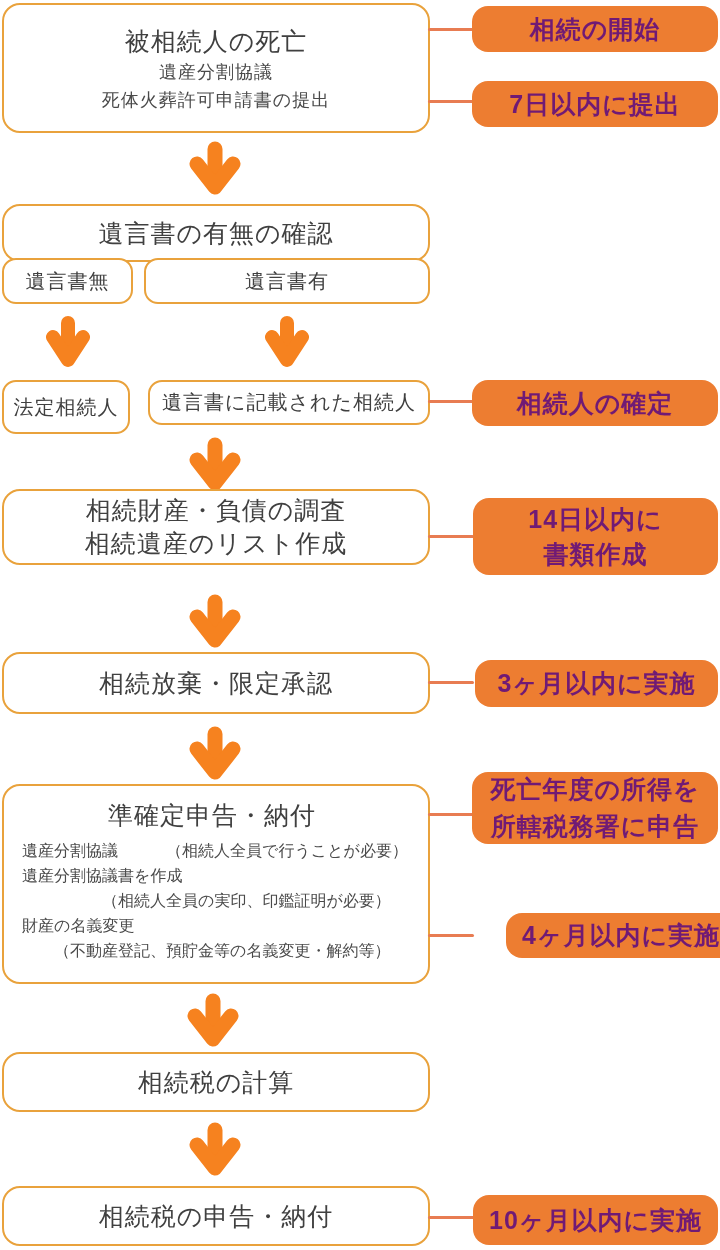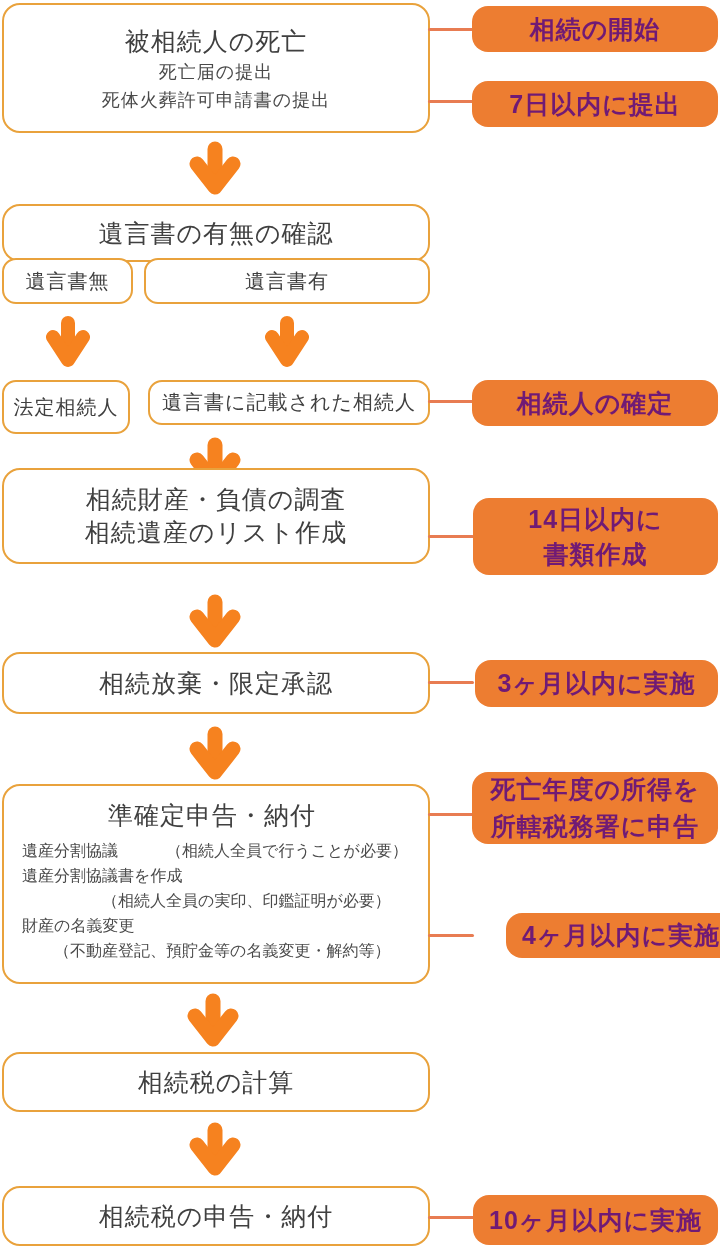--- a/index.html
+++ b/index.html
@@ -32,21 +32,21 @@
   .arrow{position:absolute;}
   .arrow path{stroke:var(--arrow);fill:none;stroke-linecap:round;stroke-linejoin:round;}
 </style>
 </head>
 <body>
 
 <div class="stage">
 
   <div class="box" style="left:2px;top:3px;width:428px;height:130px;padding-top:2px;">
     <div class="box-title">被相続人の死亡</div>
-    <div class="box-sub">死亡届の提出</div>
+    <div class="box-sub">遺産分割協議</div>
     <div class="box-sub">死体火葬許可申請書の提出</div>
   </div>
   <div class="connector" style="left:428px;top:28px;width:46px;"></div>
   <div class="connector" style="left:428px;top:100px;width:46px;"></div>
   <div class="pill" style="left:472px;top:6px;width:246px;height:46px;">
     <span>相続の開始</span>
   </div>
   <div class="pill" style="left:472px;top:81px;width:246px;height:46px;">
     <span>7日以内に提出</span>
   </div>
@@ -84,21 +84,21 @@
   <div class="connector" style="left:428px;top:400px;width:46px;"></div>
   <div class="pill" style="left:472px;top:380px;width:246px;height:46px;">
     <span>相続人の確定</span>
   </div>
 
   <svg class="arrow" style="left:189px;top:437px;" width="52" height="54" viewBox="0 0 52 54">
     <path d="M26 8 V29" stroke-width="15"></path>
       <path d="M8 23 L26 46 L44 23" stroke-width="15"></path>
   </svg>
 
-  <div class="box" style="left:2px;top:468px;width:428px;height:96px;">
+  <div class="box" style="left:2px;top:489px;width:428px;height:76px;">
     <div class="box-line">相続財産・負債の調査</div>
     <div class="box-line">相続遺産のリスト作成</div>
   </div>
   <div class="connector" style="left:428px;top:535px;width:46px;"></div>
   <div class="pill" style="left:473px;top:498px;width:245px;height:77px;">
     <span>14日以内に</span>
     <span>書類作成</span>
   </div>
 
   <svg class="arrow" style="left:189px;top:594px;" width="52" height="54" viewBox="0 0 52 54">

